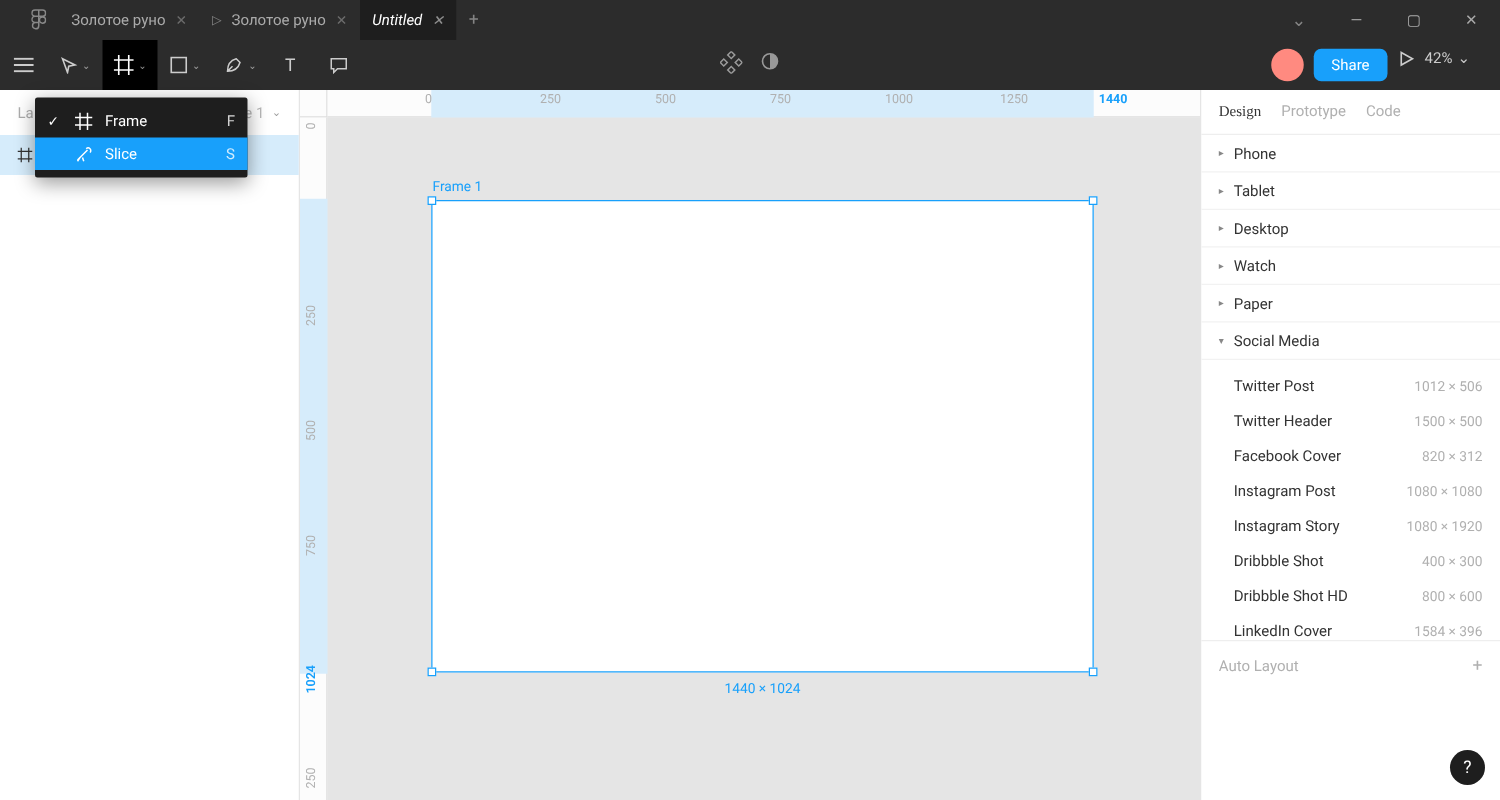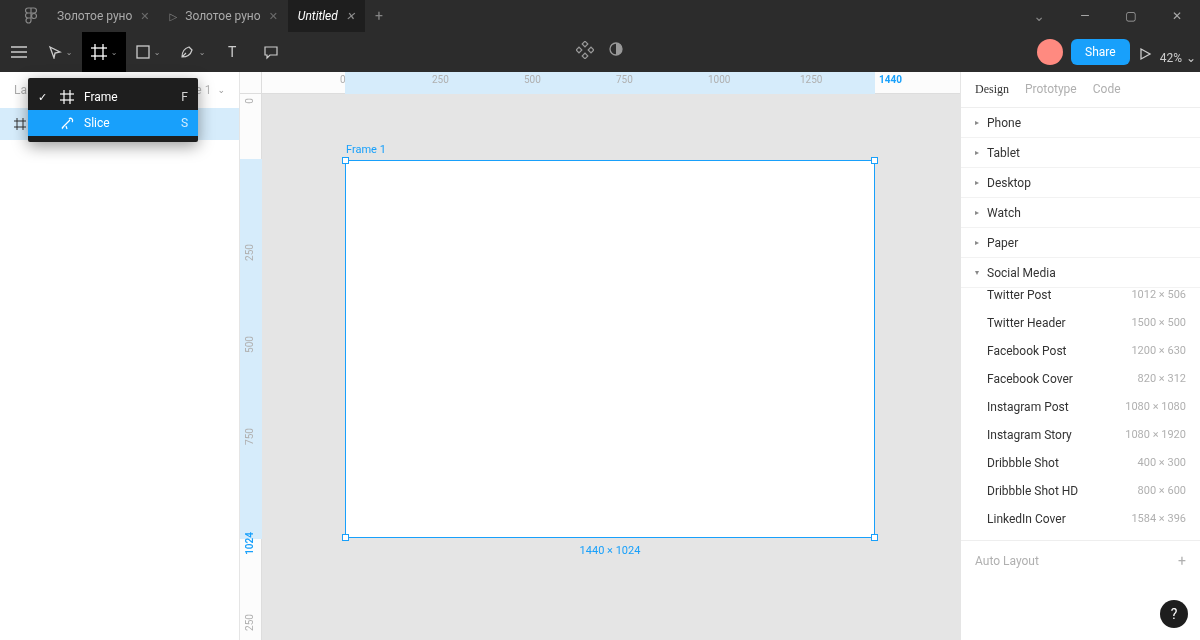--- a/index.html
+++ b/index.html
@@ -15,21 +15,21 @@
   .win-btn { width:46px; height:32px; display:flex; align-items:center; justify-content:center; font-size:12px; color:#aaa; }
   .win-btn .chev { font-size:14px; opacity:0.7; }
 
   .toolbar { height:40px; background:#2c2c2c; display:flex; align-items:center; color:#ccc; }
   .tool { width:38px; height:40px; display:flex; align-items:center; justify-content:center; position:relative; }
   .tool.combo { width:44px; justify-content:center; gap:2px; }
   .tool.active { background:#000; }
   .tool .chev { font-size:8px; opacity:0.7; margin-left:2px; }
   .tool svg { display:block; }
   .center-tools { position:absolute; left:50%; transform:translateX(-50%); display:flex; gap:14px; }
-  .right-tools { margin-left:auto; display:flex; align-items:flex-end; gap:8px; padding-right:4px; }
+  .right-tools { margin-left:auto; display:flex; align-items:flex-start; gap:8px; padding-right:24px; }
   .avatar { width:26px; height:26px; border-radius:50%; background:#ff8a80; }
   .share-btn { background:#18a0fb; color:#fff; font-size:12px; padding:6px 14px; border-radius:6px; }
   .zoom { font-size:12px; color:#ccc; display:flex; align-items:center; gap:4px; }
 
   .body { display:flex; height:calc(640px - 72px); }
   .left-panel { width:240px; border-right:1px solid #e5e5e5; background:#fff; position:relative; }
   .left-head { height:36px; display:flex; align-items:center; padding:0 14px; font-size:12px; color:#333; justify-content:space-between; }
   .left-head .chev { font-size:9px; color:#999; }
   .layer-row { height:32px; display:flex; align-items:center; padding-left:14px; font-size:12px; color:#333; background:#d6ecfb; gap:8px; }
   .frame-dropdown { position:absolute; top:6px; left:28px; width:170px; background:#1e1e1e; border-radius:2px; box-shadow:0 4px 16px rgba(0,0,0,0.4); z-index:50; padding:6px 0; }
@@ -52,21 +52,21 @@
   .handle { position:absolute; width:7px; height:7px; background:#fff; border:1px solid #18a0fb; }
 
   .right-panel { width:240px; border-left:1px solid #e5e5e5; background:#fff; font-size:12px; color:#333; overflow-y:auto; }
   .tabs { display:flex; gap:16px; padding:10px 14px; border-bottom:1px solid #eee; }
   .rtab { color:#b0b0b0; cursor:default; }
   .rtab.active { color:#333;font-family:Liberation Serif, serif; }
   .preset { height:30px; display:flex; align-items:center; padding:0 14px; gap:8px; border-bottom:1px solid #f2f2f2; }
   .preset .tri { font-size:8px; color:#888; transform:rotate(0); }
   .preset .tri.right::before { content:"▸"; }
   .preset .tri.down::before { content:"▾"; }
-  .preset-item { height:28px; display:flex; align-items:flex-start; justify-content:space-between; padding:0 14px 0 26px; }
+  .preset-item { height:28px; display:flex; align-items:flex-end; justify-content:space-between; padding:0 14px 0 26px; }
   .preset-item .dim { color:#b0b0b0; font-size:11px; }
   .section { padding:12px 14px; border-top:1px solid #eee; display:flex; justify-content:space-between; align-items:center; color:#b0b0b0; }
 
   .help { position:absolute; bottom:12px; right:12px; width:28px; height:28px; border-radius:50%; background:#1e1e1e; color:#fff; display:flex; align-items:center; justify-content:center; font-size:14px; }
 </style>
 </head>
 <body>
 
 <div class="titlebar">
   <div class="figma-logo">
@@ -300,24 +300,20 @@
     <div id="preset-list">
         <div class="preset-item">
           <span>Twitter Post</span>
           <span class="dim">1012 × 506</span>
         </div>
         <div class="preset-item">
           <span>Twitter Header</span>
           <span class="dim">1500 × 500</span>
         </div>
         <div class="preset-item">
-          <span>Facebook Post</span>
-          <span class="dim">1200 × 630</span>
-        </div>
-        <div class="preset-item">
           <span>Facebook Cover</span>
           <span class="dim">820 × 312</span>
         </div>
         <div class="preset-item">
           <span>Instagram Post</span>
           <span class="dim">1080 × 1080</span>
         </div>
         <div class="preset-item">
           <span>Instagram Story</span>
           <span class="dim">1080 × 1920</span>

